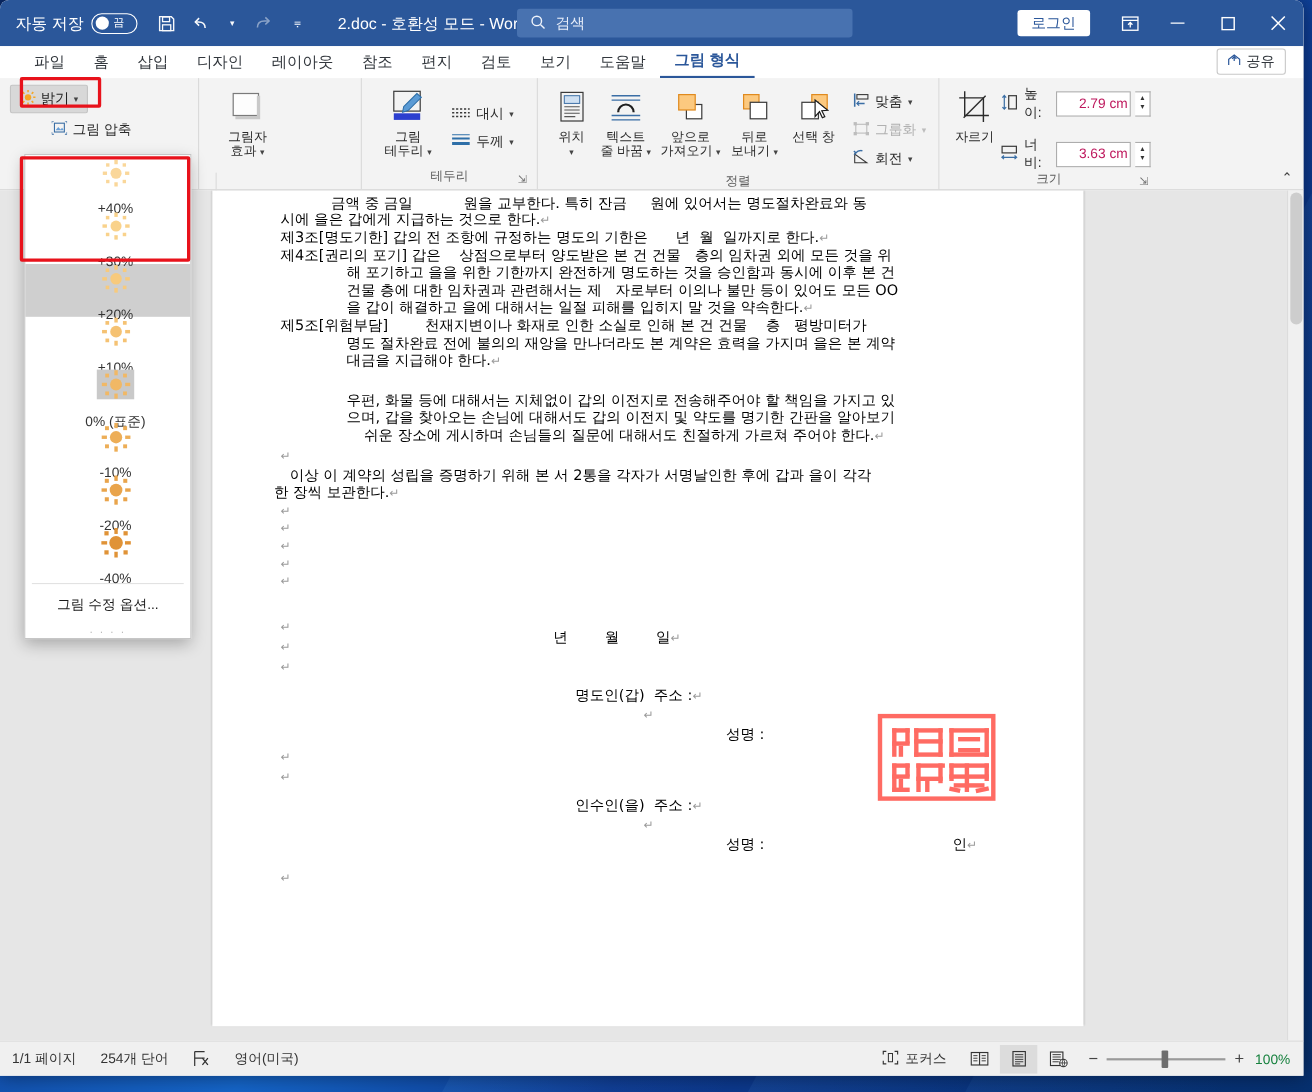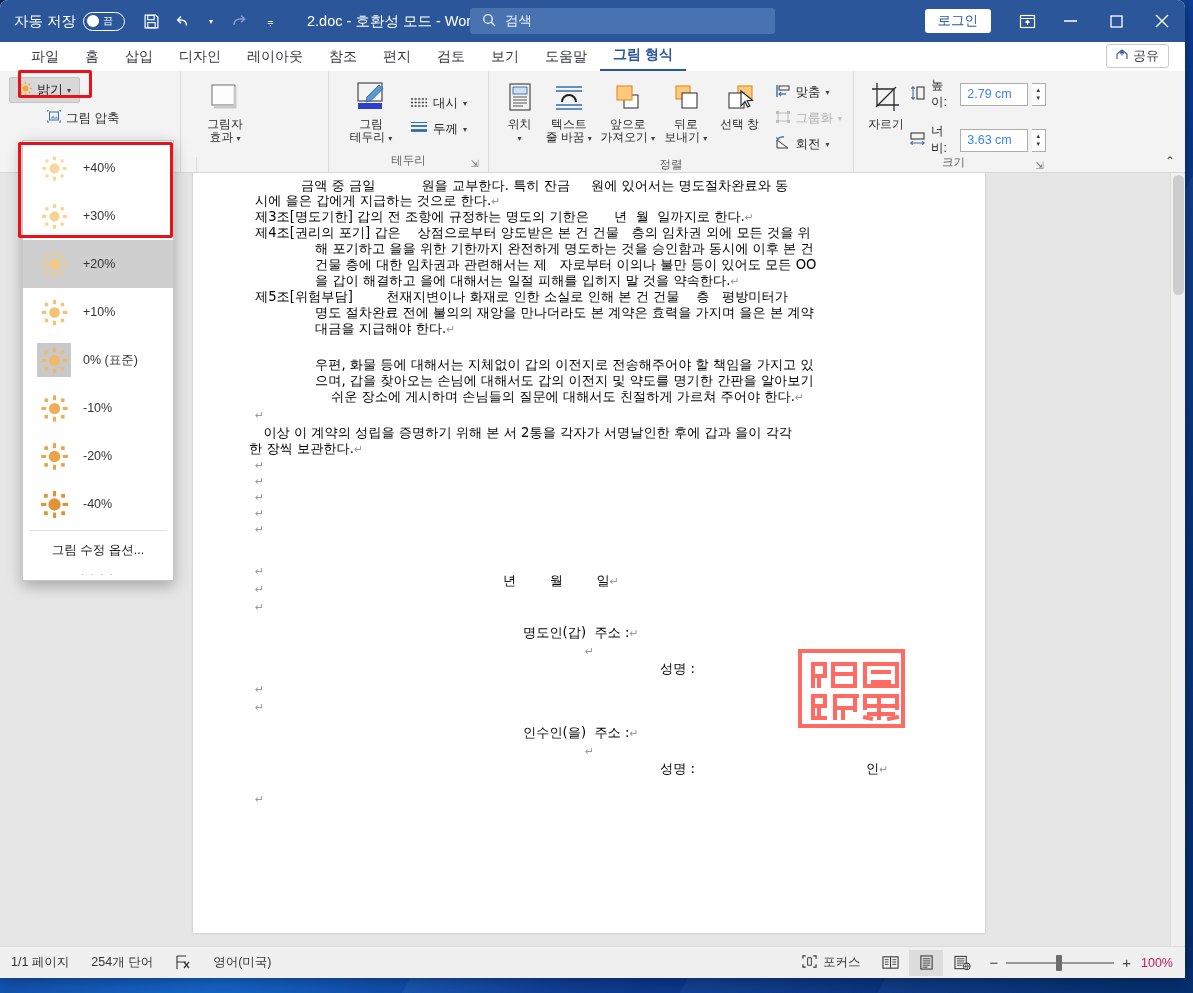--- a/index.html
+++ b/index.html
@@ -61,29 +61,29 @@
   .smallcol{display:flex;flex-direction:column;justify-content:center;height:100%;padding-top:2px;}
 
   
   .brightbtn{display:inline-flex;align-items:center;gap:4px;background:#d8d8d8;border:1px solid #c4c4c4;
              font-size:13px;color:#1e1e1e;padding:3px 8px;border-radius:2px;}
   .redbox{position:absolute;border:3px solid #e8121b;border-radius:2px;pointer-events:none;z-index:60;}
 
   
   .spinrow{display:flex;align-items:center;gap:4px;font-size:12.5px;color:#2b2b2b;height:30px;}
   .spininput{width:75px;height:23px;border:1px solid #adadad;background:#fff;font-size:12.5px;
-             display:flex;align-items:center;padding-left:6px;color:#3b82f6;}
+             display:flex;align-items:center;padding-left:20px;color:#be185d;}
   .spinarrows{width:16px;height:23px;border:1px solid #adadad;border-left:none;background:#fff;
               display:flex;flex-direction:column;align-items:center;justify-content:center;font-size:7px;color:#333;line-height:8px;}
   .collapse{position:absolute;right:10px;bottom:4px;font-size:12px;color:#444;}
 
   
   .dropdown{position:absolute;left:22px;top:140px;width:152px;background:#fff;border:1px solid #c6c6c6;
             box-shadow:0 5px 14px rgba(0,0,0,.28);z-index:50;padding-top:3px;}
-  .dd-item{height:48px;display:flex;align-items:center;gap:12px;padding-left:14px;font-size:12.5px;color:#333;}
+  .dd-item{height:48px;display:flex;align-items:center;gap:12px;padding-left:14px;font-size:12.5px;color:#333;flex-direction:column;}
   .dd-item.selected{background:#cfcfcf;align-items:center;}
   .dd-item .sunwrap{width:34px;height:34px;display:flex;align-items:center;justify-content:center;}
   .dd-item.std .sunwrap{background:#c9c9c9;}
   .dd-sep{height:1px;background:#e2e2e2;margin:2px 6px;}
   .dd-footer{height:34px;display:flex;align-items:center;justify-content:center;font-size:12.5px;color:#1b1b1b;}
   .dd-grip{height:13px;display:flex;align-items:center;justify-content:center;color:#9a9a9a;font-size:9px;letter-spacing:2px;}
 
   
   .canvas{position:absolute;left:0;top:173px;width:1185px;height:773px;background:#e6e6e6;overflow:hidden;}
   .page{position:absolute;left:193px;top:0;width:792px;height:760px;background:#fff;box-shadow:0 0 2px rgba(0,0,0,.22);}
@@ -100,21 +100,21 @@
   
   .statusbar{position:absolute;left:0;bottom:0;width:1185px;height:32px;background:#f0f0f0;
              border-top:1px solid #dcdcdc;display:flex;align-items:center;font-size:12.5px;color:#333;}
   .sb-item{padding:0 11px;display:flex;align-items:center;gap:6px;white-space:nowrap;}
   .sb-right{position:absolute;right:6px;display:flex;align-items:center;gap:2px;}
   .viewbtn{width:34px;height:26px;display:flex;align-items:center;justify-content:center;}
   .viewbtn.active{background:#dcdcdc;}
   .zoomslider{display:flex;align-items:center;gap:8px;padding:0 8px;}
   .ztrack{width:108px;height:2px;background:#9a9a9a;position:relative;}
   .zthumb{position:absolute;left:50px;top:-7px;width:6px;height:16px;background:#6e6e6e;border-radius:1px;}
-  .zpct{font-size:12.5px;color:#be185d;min-width:36px;text-align:right;padding-right:6px;}
+  .zpct{font-size:12.5px;color:#15803d;min-width:36px;text-align:right;padding-right:6px;}
 </style>
 </head>
 <body>
 
 <div class="wall-streak" style="left:430px;top:880px;width:260px;height:120px;opacity:.25;"></div>
 <div class="wall-streak" style="left:700px;top:900px;width:200px;height:110px;opacity:.22;"></div>
 <div class="wall-streak" style="left:980px;top:600px;width:240px;height:400px;opacity:.18;"></div>
 <div class="wall-streak" style="left:1100px;top:100px;width:160px;height:500px;opacity:.20;"></div>
 
 <div class="window">

